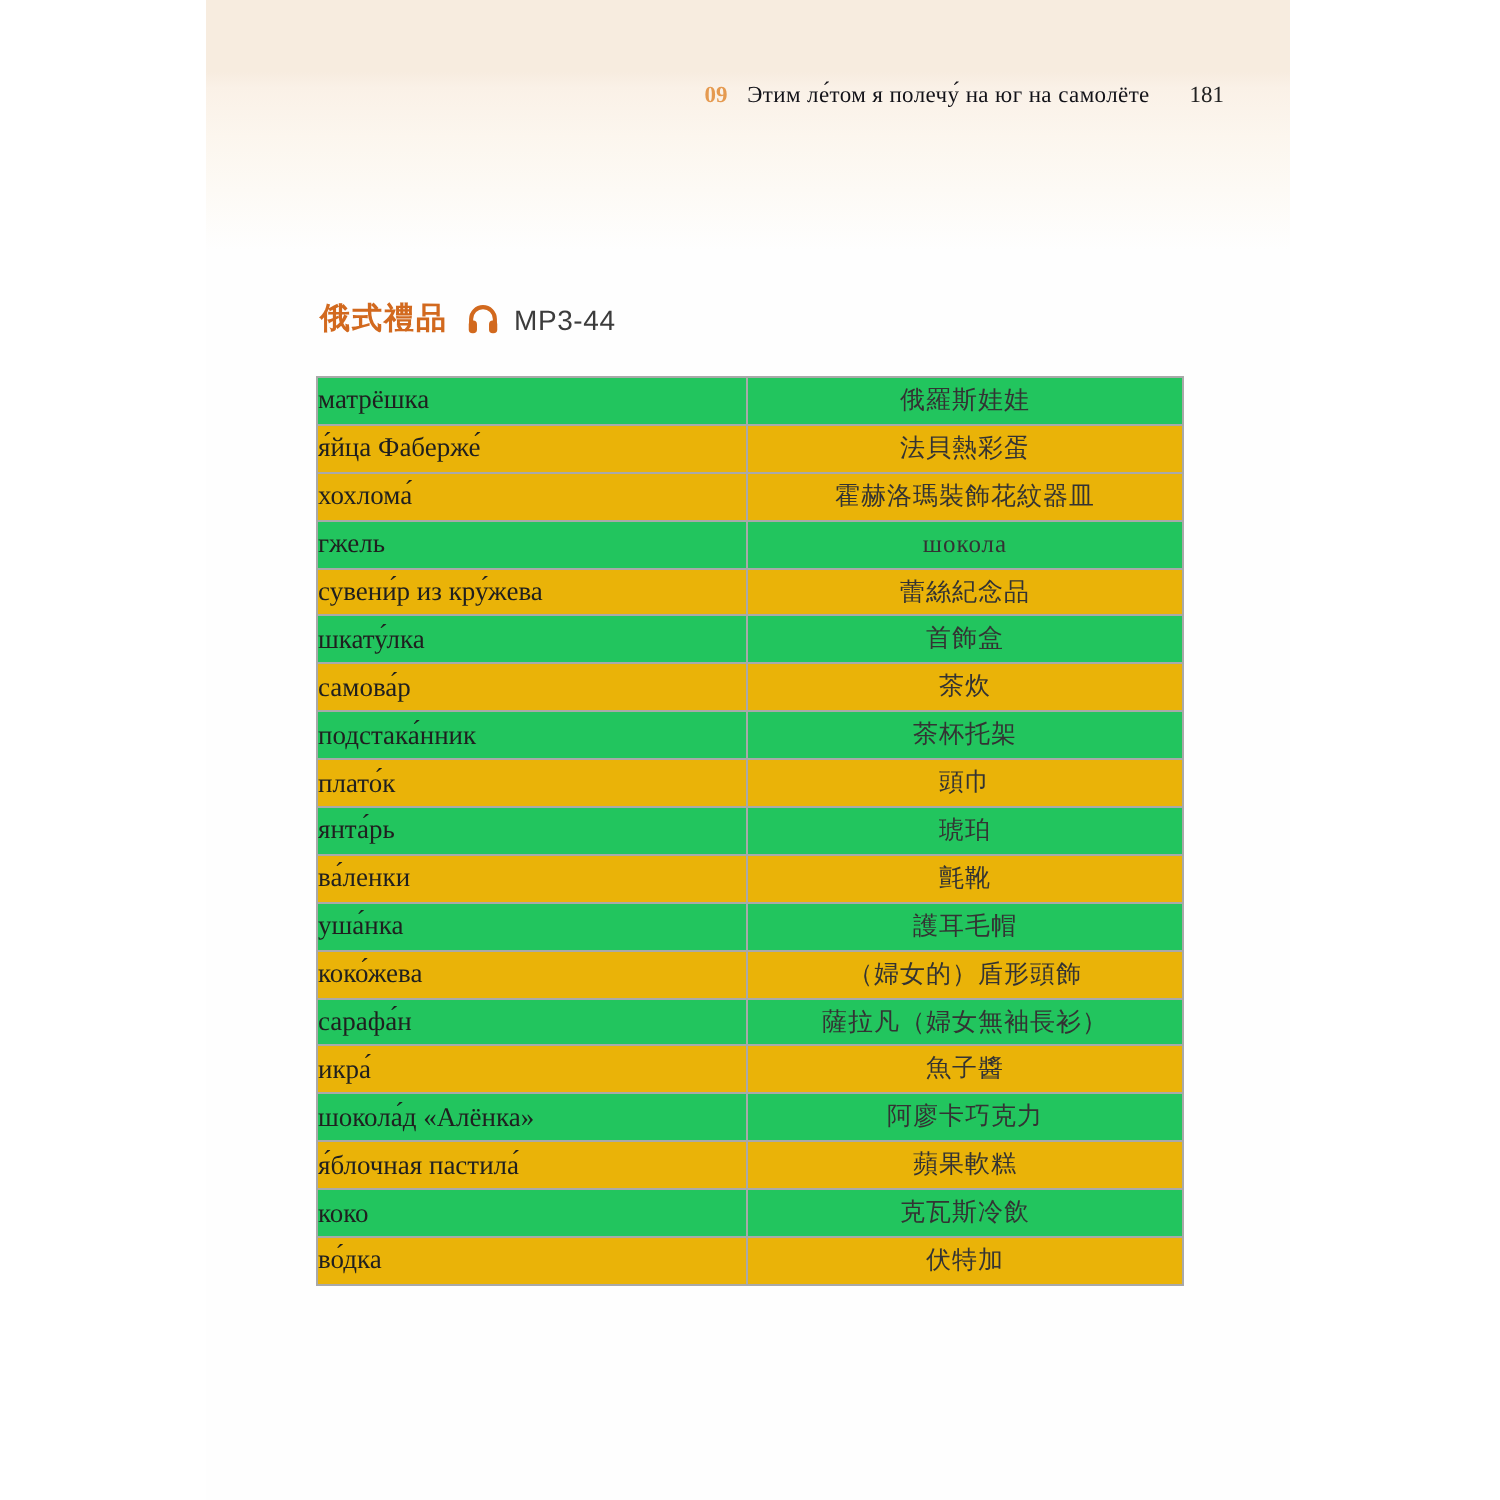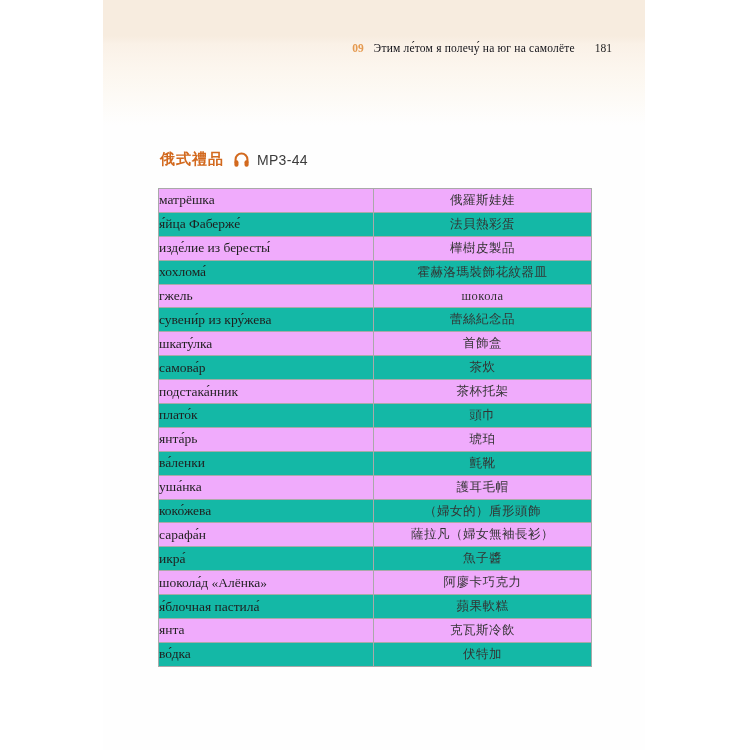--- a/index.html
+++ b/index.html
@@ -35,22 +35,22 @@
 
   
   table.vocab { position:absolute; left:55px; top:188px; width:434px;
                 border-collapse:collapse; table-layout:fixed; }
   table.vocab td { border:1px solid #a9a9a9; height:23.9px; padding:0;
                    vertical-align:middle; }
   td.ru { width:215px; text-align:left; padding-left:10px;
           font-size:13.5px; color:#1f1f1f; }
   td.zh { text-align:center; font-size:12.5px; color:#333333;
           letter-spacing:.5px; }
-  tr.odd  td { background:#f0abfc; }
-  tr.even td { background:#14b8a6; }
+  tr.odd  td { background:#22c55e; }
+  tr.even td { background:#eab308; }
 </style>
 </head>
 <body>
 
 <div class="canvas">
   <div class="page">
     <div class="band"></div>
 
     <div class="running-head">
       <span class="ch-no">09</span>
@@ -72,24 +72,20 @@
 
     <table class="vocab">
       <tbody id="vocab-body">
           <tr class="odd">
             <td class="ru">матрёшка</td>
             <td class="zh">俄羅斯娃娃</td>
           </tr>
           <tr class="even">
             <td class="ru">я́йца Фаберже́</td>
             <td class="zh">法貝熱彩蛋</td>
-          </tr>
-          <tr class="odd">
-            <td class="ru">изде́лие из бересты́</td>
-            <td class="zh">樺樹皮製品</td>
           </tr>
           <tr class="even">
             <td class="ru">хохлома́</td>
             <td class="zh">霍赫洛瑪裝飾花紋器皿</td>
           </tr>
           <tr class="odd">
             <td class="ru">гжель</td>
             <td class="zh">шокола</td>
           </tr>
           <tr class="even">
@@ -138,21 +134,21 @@
           </tr>
           <tr class="odd">
             <td class="ru">шокола́д «Алёнка»</td>
             <td class="zh">阿廖卡巧克力</td>
           </tr>
           <tr class="even">
             <td class="ru">я́блочная пастила́</td>
             <td class="zh">蘋果軟糕</td>
           </tr>
           <tr class="odd">
-            <td class="ru">янта</td>
+            <td class="ru">коко</td>
             <td class="zh">克瓦斯冷飲</td>
           </tr>
           <tr class="even">
             <td class="ru">во́дка</td>
             <td class="zh">伏特加</td>
           </tr>
         </tbody>
     </table>
   </div>
 </div>

